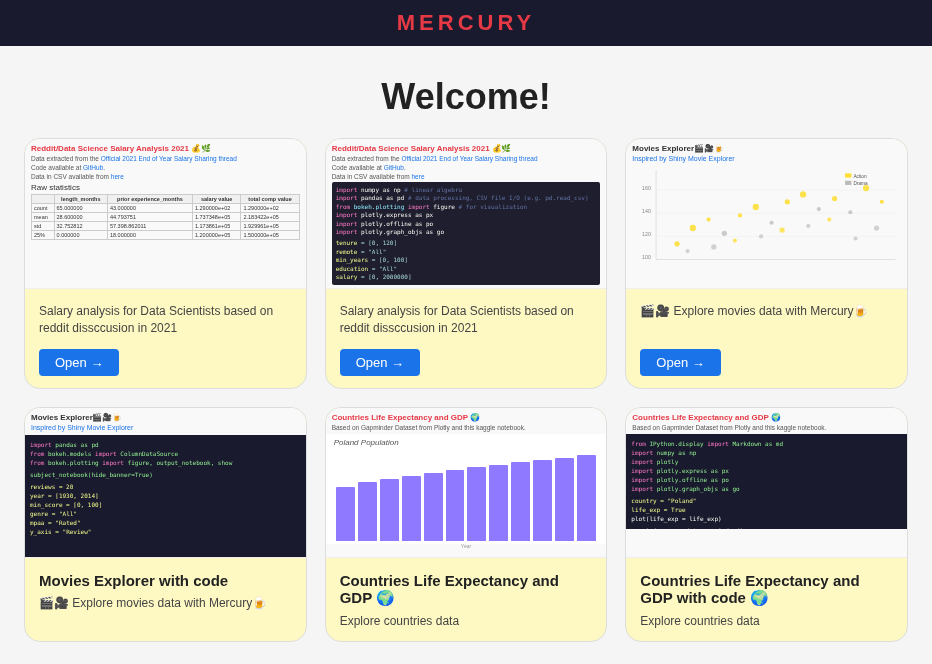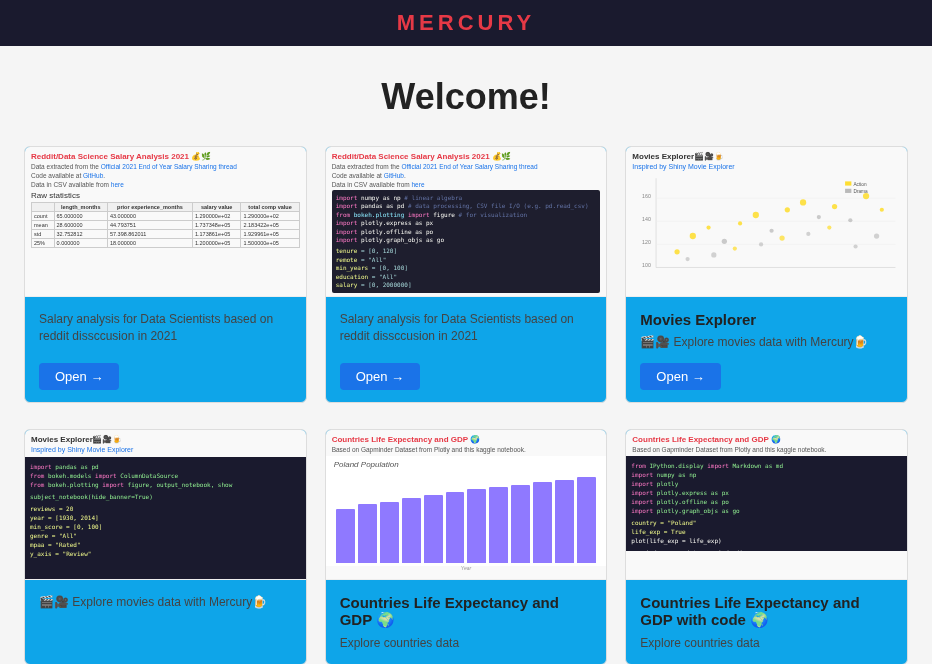--- a/index.html
+++ b/index.html
@@ -34,27 +34,26 @@
       display: grid;
       grid-template-columns: repeat(3, 1fr);
       gap: 18px;
       max-width: 920px;
       margin: 0 auto;
       padding: 0 18px 30px;
     }
 
     
     .card {
-      background: #0ea5e9;
+      background: #fef9c3;
       border: 1px solid #ddd;
-      border-radius: 6px;
+      border-radius: 16px;
       overflow: hidden;
       display: flex;
       flex-direction: column;
-      margin-top: 8px;
     }
     .card-preview {
       background: #f9f9f9;
       border-bottom: 1px solid #eee;
       height: 150px;
       overflow: hidden;
       position: relative;
     }
     .card-body {
       padding: 14px 14px 12px;
@@ -293,21 +292,20 @@
           <circle cx="230" cy="60" r="2.5" fill="#aaa" opacity="0.5"></circle>
 
           <rect x="200" y="8" width="6" height="4" fill="#ffd700" opacity="0.8"></rect>
           <text x="208" y="12" font-size="4.5" fill="#555">Action</text>
           <rect x="200" y="15" width="6" height="4" fill="#aaa" opacity="0.8"></rect>
           <text x="208" y="19" font-size="4.5" fill="#555">Drama</text>
         </svg>
       </div>
     </div>
     <div class="card-body">
-      <div class="card-title">Movies Explorer</div>
       <div class="card-desc">🎬🎥 Explore movies data with Mercury🍺</div>
       <button class="open-btn">Open →</button>
     </div>
   </div>
 
   <div class="card">
     <div class="card-preview">
       <div style="padding:5px 6px 2px;font-size:8px;font-weight:bold;color:#333;">Movies Explorer🎬🎥🍺</div>
       <div style="padding:0 6px 4px;font-size:7px;color:#1a73e8;">Inspired by <span>Shiny Movie Explorer</span></div>
       <div class="code-dark">
@@ -317,20 +315,21 @@
         <div style="margin-top:3px;">subject_notebook(hide_banner=True)</div>
         <div style="margin-top:3px; color:#f1fa8c;">reviews = 20</div>
         <div style="color:#f1fa8c;">year = [1930, 2014]</div>
         <div style="color:#f1fa8c;">min_score = [0, 100]</div>
         <div style="color:#f1fa8c;">genre = <span class="str">"All"</span></div>
         <div style="color:#f1fa8c;">mpaa = <span class="str">"Rated"</span></div>
         <div style="color:#f1fa8c;">y_axis = <span class="str">"Review"</span></div>
       </div>
     </div>
     <div class="card-body">
+      <div class="card-title">Movies Explorer with code</div>
       <div class="card-desc">🎬🎥 Explore movies data with Mercury🍺</div>
 
     </div>
   </div>
 
   <div class="card">
     <div class="card-preview">
       <div style="padding:5px 6px 2px;font-size:8px;font-weight:bold;color:#e63946;">Countries Life Expectancy and GDP 🌍</div>
       <div style="padding:0 6px 3px;font-size:6.5px;color:#555;">Based on Gapminder Dataset from Plotly and this kaggle notebook.</div>
       <div class="bar-chart-preview" style="padding:4px 8px;height:110px;font-style:italic;">

